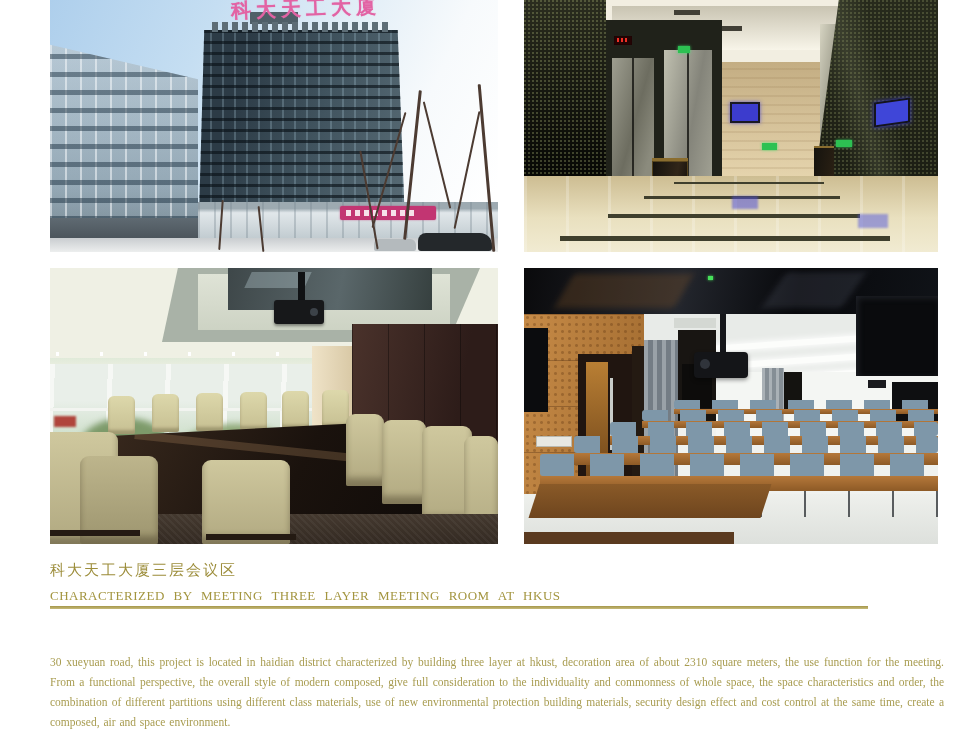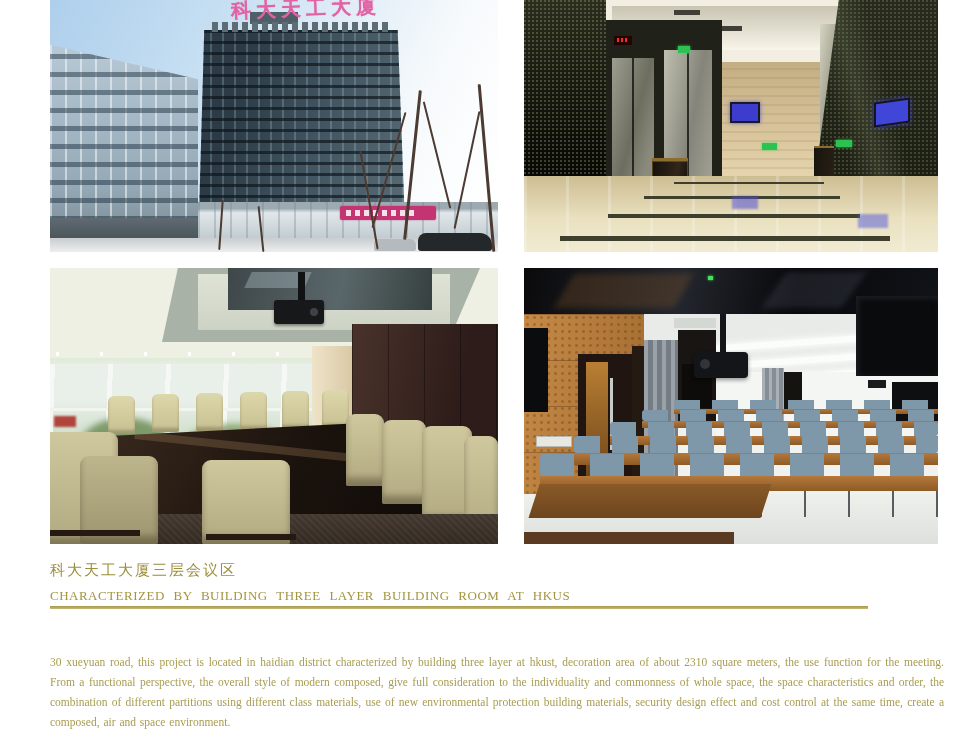--- a/index.html
+++ b/index.html
@@ -427,17 +427,17 @@
     <div class="abs chairrow cr2"></div>
     <div class="abs tablerow tr2"></div>
     <div class="abs legs"></div>
     <div class="abs chairrow cr1"></div>
     <div class="abs tablerow tr1"></div>
     <div class="abs fronttable"></div>
     <div class="abs baseboard"></div>
   </div>
 
   <div class="abs title-zh">科大天工大厦三层会议区</div>
-  <div class="abs subtitle-en">CHARACTERIZED BY BUILDING THREE LAYER BUILDING ROOM AT HKUS</div>
+  <div class="abs subtitle-en">CHARACTERIZED BY MEETING THREE LAYER MEETING ROOM AT HKUS</div>
   <div class="abs rule"></div>
   <p class="abs para-en">30 xueyuan road, this project is located in haidian district characterized by building three layer at hkust, decoration area of about 2310 square meters, the use function for the meeting. From a functional perspective, the overall style of modern composed, give full consideration to the individuality and commonness of whole space, the space characteristics and order, the combination of different partitions using different class materials, use of new environmental protection building materials, security design effect and cost control at the same time, create a composed, air and space environment.</p>
 
 </div>
 
 </body></html>

